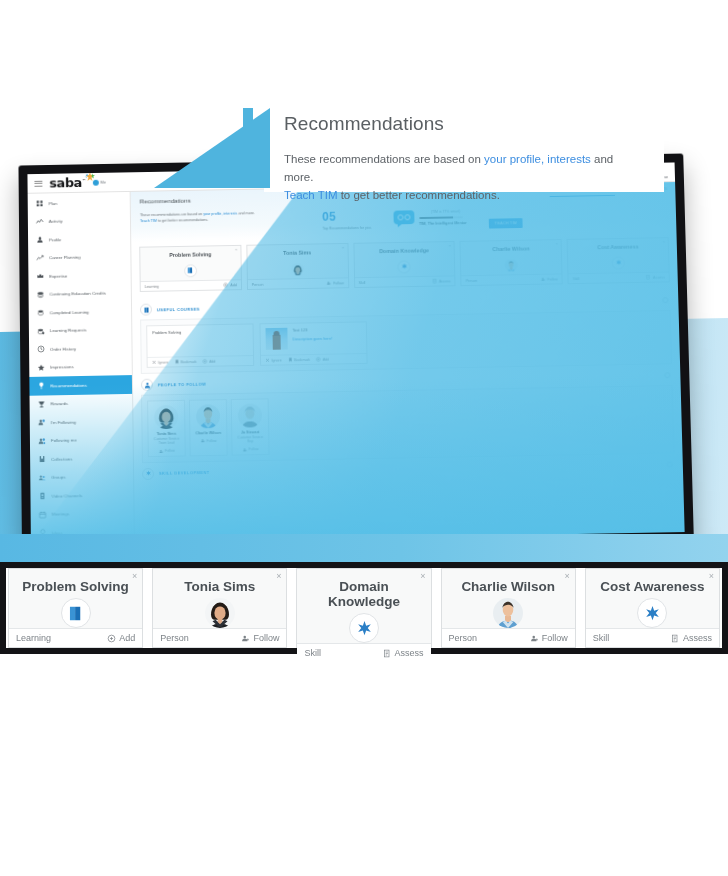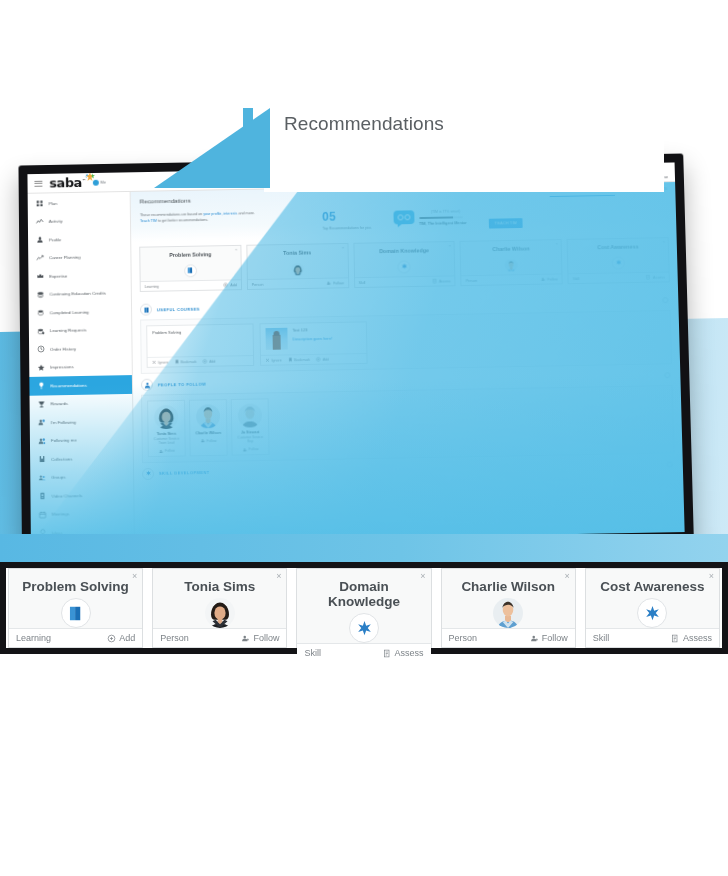--- a/index.html
+++ b/index.html
@@ -808,20 +808,24 @@
   </div>
 
   <div class="wedge-bottom"></div>
 
   <div class="callout-tail2" style="left:243px; top:108px;"></div>
   <div class="callout">
     <div class="callout-tail"></div>
     <div class="callout-frame"></div>
     <div class="callout-inner">
       <div class="callout-title">Recommendations</div>
+      <div class="callout-text">
+        <span>These recommendations are based on </span><a href="#">your profile, interests</a><span> and more.</span><br>
+        <a href="#">Teach TIM</a><span> to get better recommendations.</span>
+      </div>
     </div>
   </div>
 
   <div class="strip">
     <div class="strip-frame"></div>
     <div class="strip-inner" id="strip-inner">
         <div class="bcard">
           <span class="bcard-x">×</span>
           <div class="bcard-title">Problem Solving</div>
           <div class="bcard-mid">

